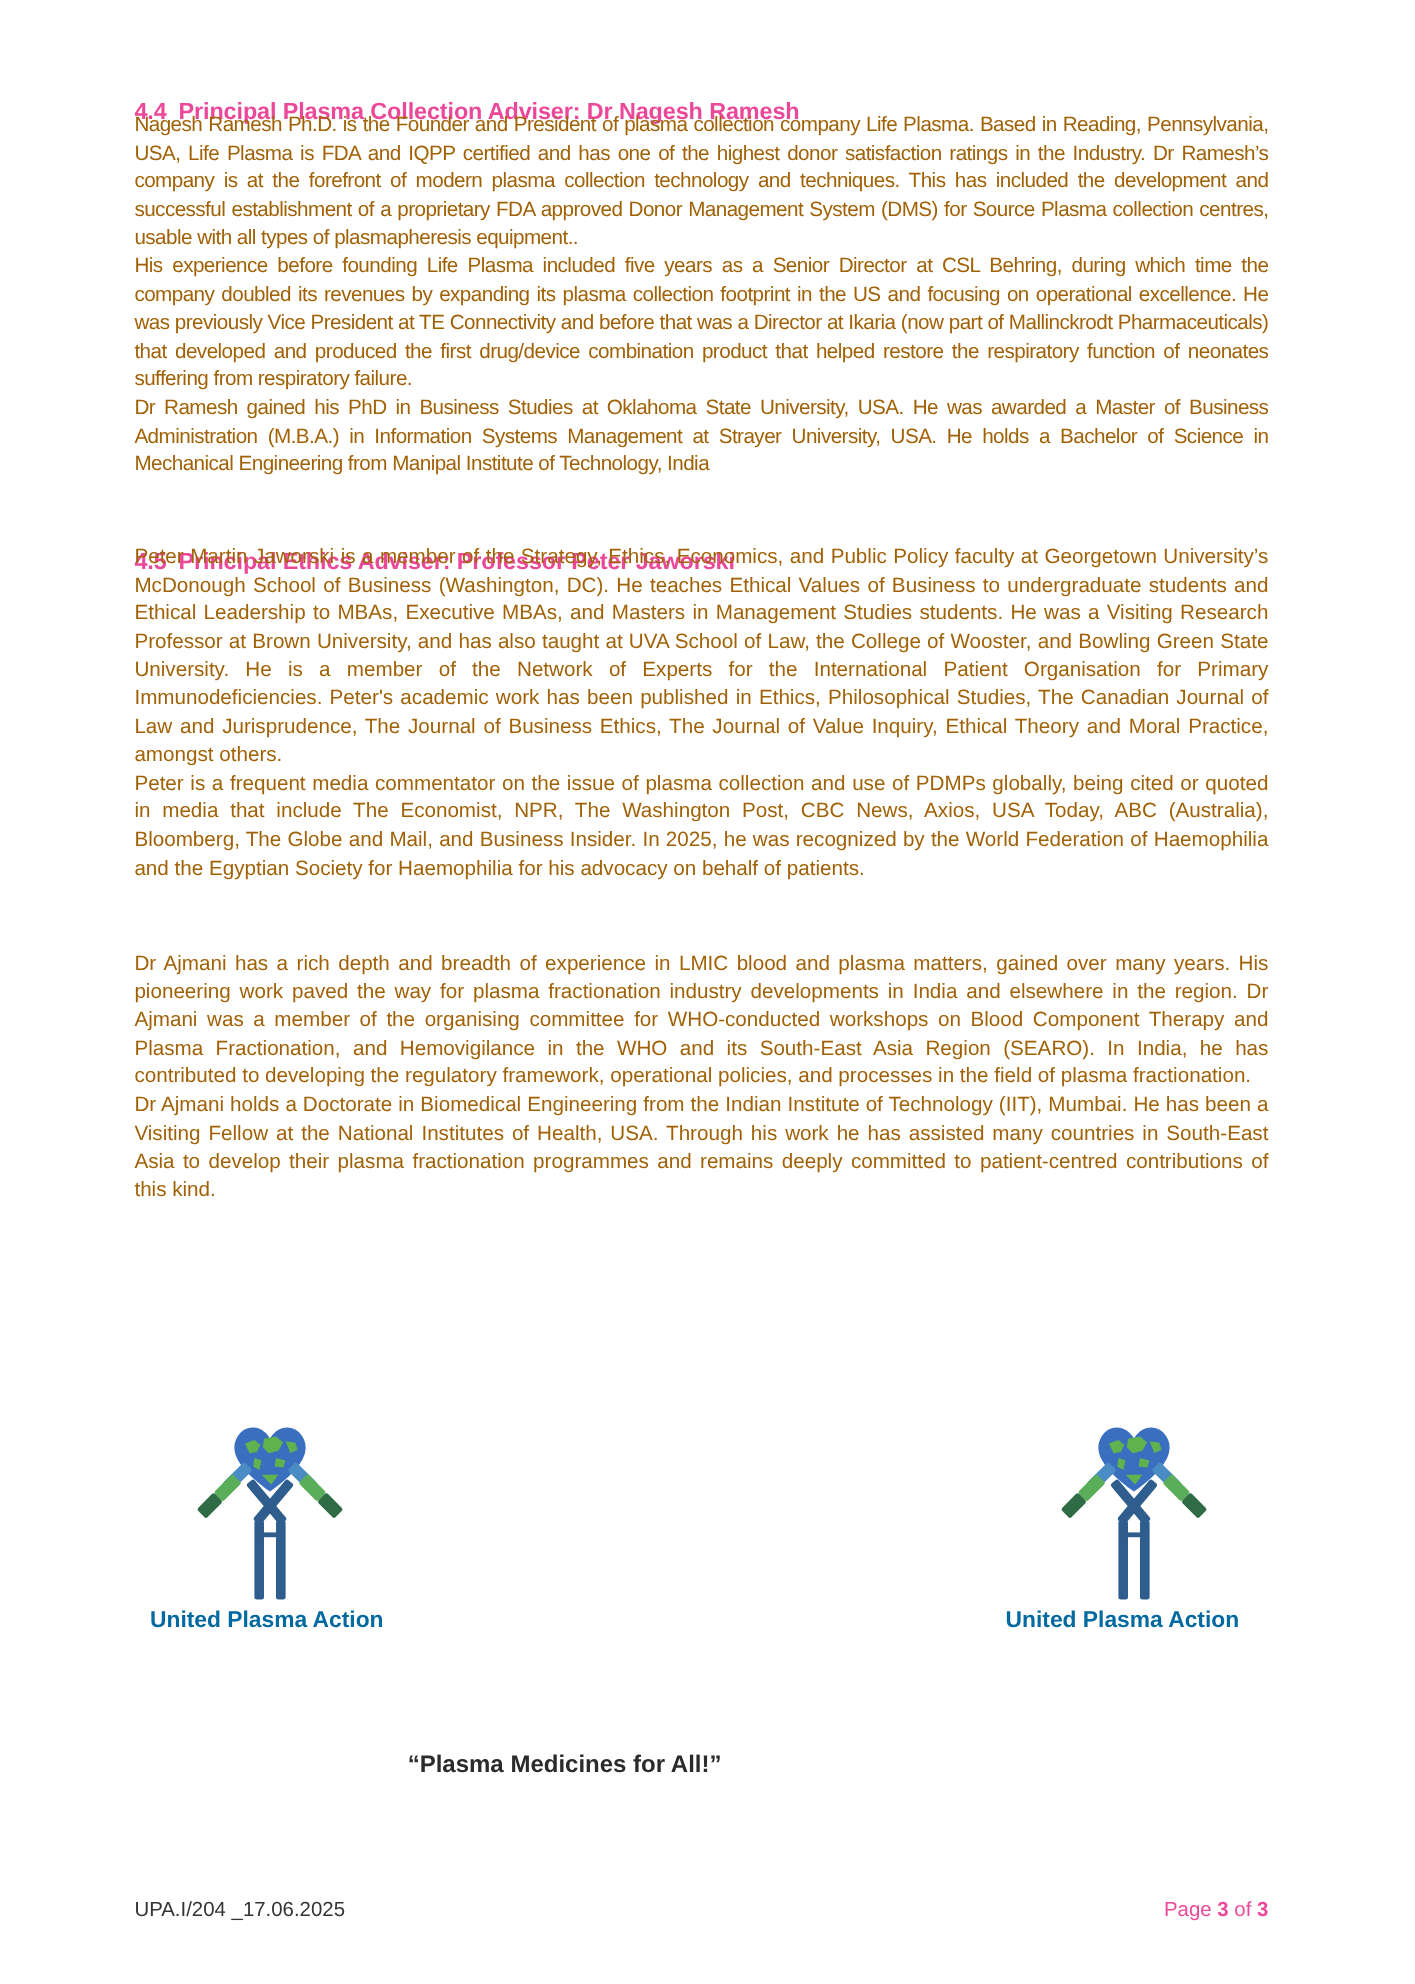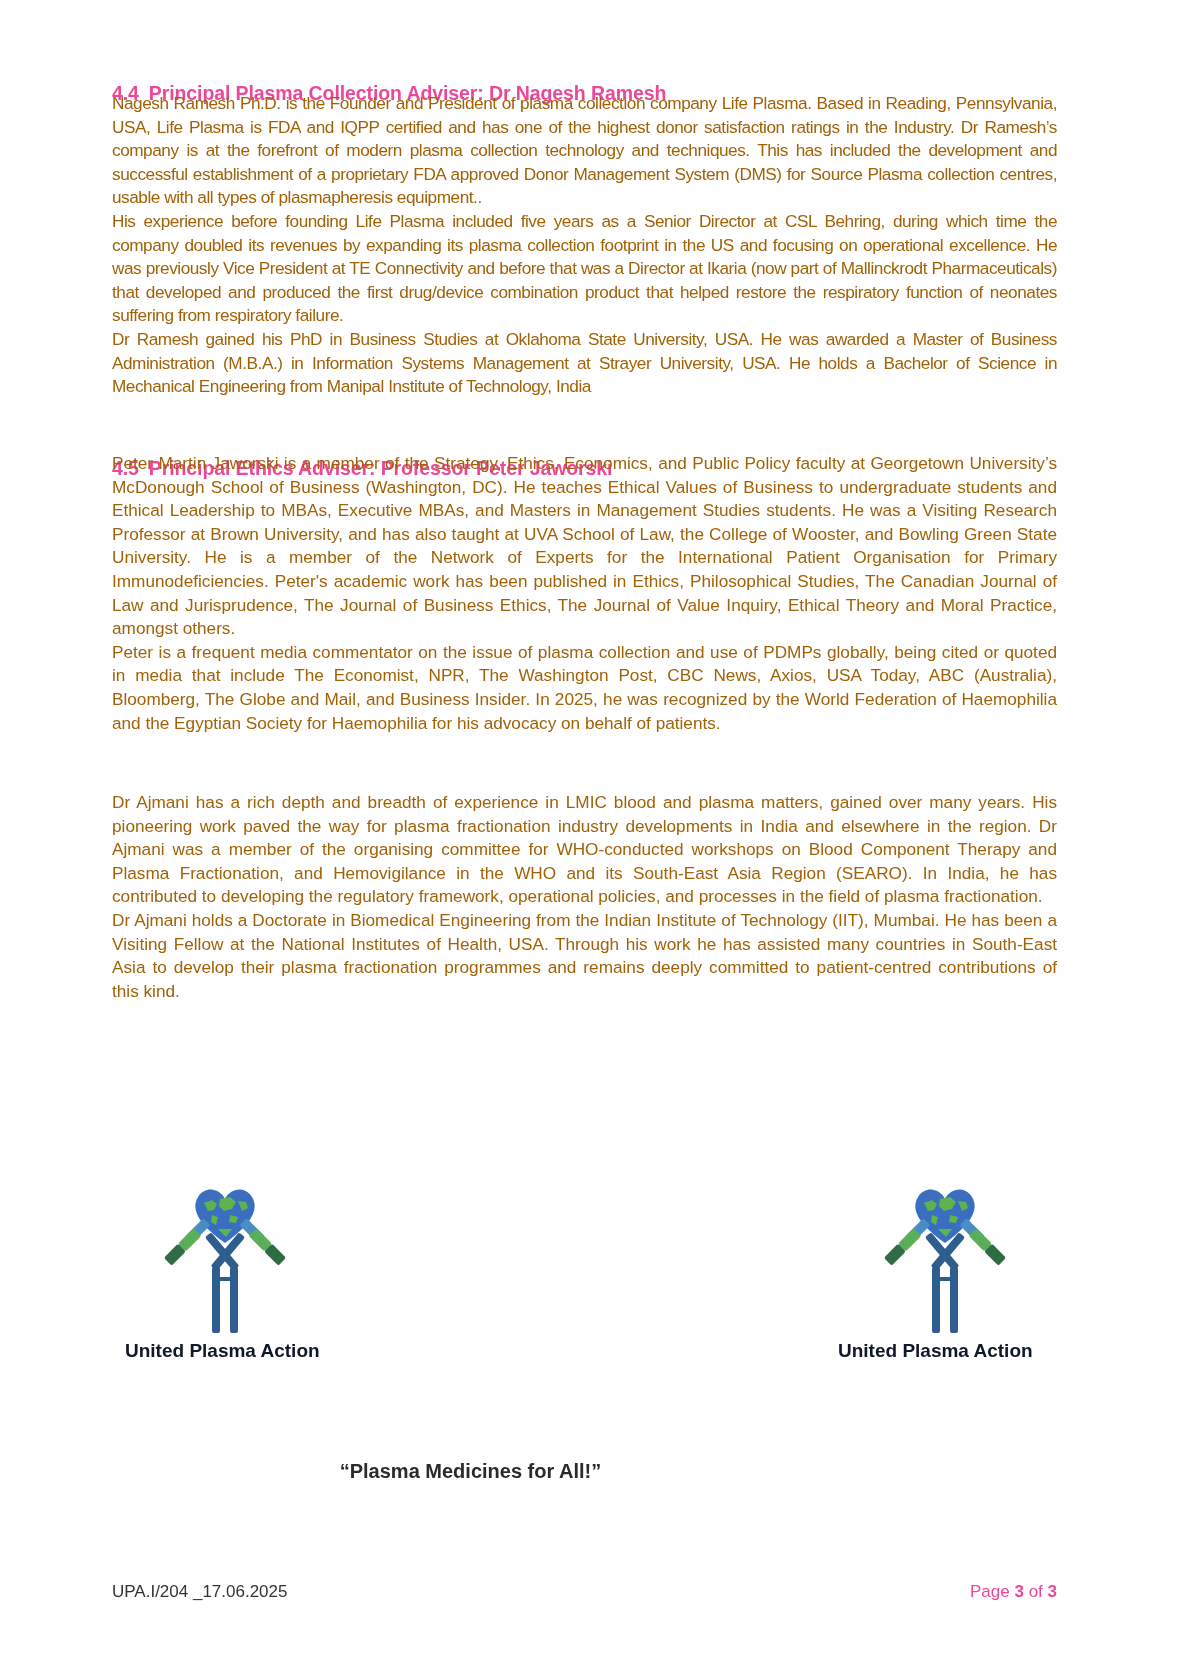--- a/index.html
+++ b/index.html
@@ -7,21 +7,21 @@
          font-family: "Liberation Sans", sans-serif; color: #333333; }
   .page { position: absolute; left: 0; top: 0; width: 1179px; height: 1653px; }
   .heading { position: absolute; left: 112px; font-weight: bold; font-size: 19.5px;
              color: #ec4899; white-space: nowrap; letter-spacing: -0.1px; margin-top: 20px; }
   .heading .num { display: inline-block; margin-right: 10px; }
   .para { position: absolute; left: 112px; width: 945px; font-size: 17.2px;
           line-height: 23.6px; color: #a16207; text-align: justify; }
   .para p { margin: 0; }
   .condensed { letter-spacing: -0.45px; }
   .logo { position: absolute; }
-  .logo-label { position: absolute; font-weight: bold; font-size: 19px; color: #0f172a;
+  .logo-label { position: absolute; font-weight: bold; font-size: 19px; color: #0369a1;
                 white-space: nowrap; text-align: right; }
   .tagline { position: absolute; left: 0; width: 941px; top: 1460px; text-align: center;
              font-weight: bold; font-size: 20px; color: #2b2b2b; }
   .footer-left { position: absolute; left: 112px; top: 1582px; font-size: 17px; color: #333; text-align: center; }
   .footer-right { position: absolute; right: 122px; top: 1582px; font-size: 17px; color: #ec4899; }
   .footer-right b { font-weight: bold; }
 </style>
 </head>
 <body>
 

